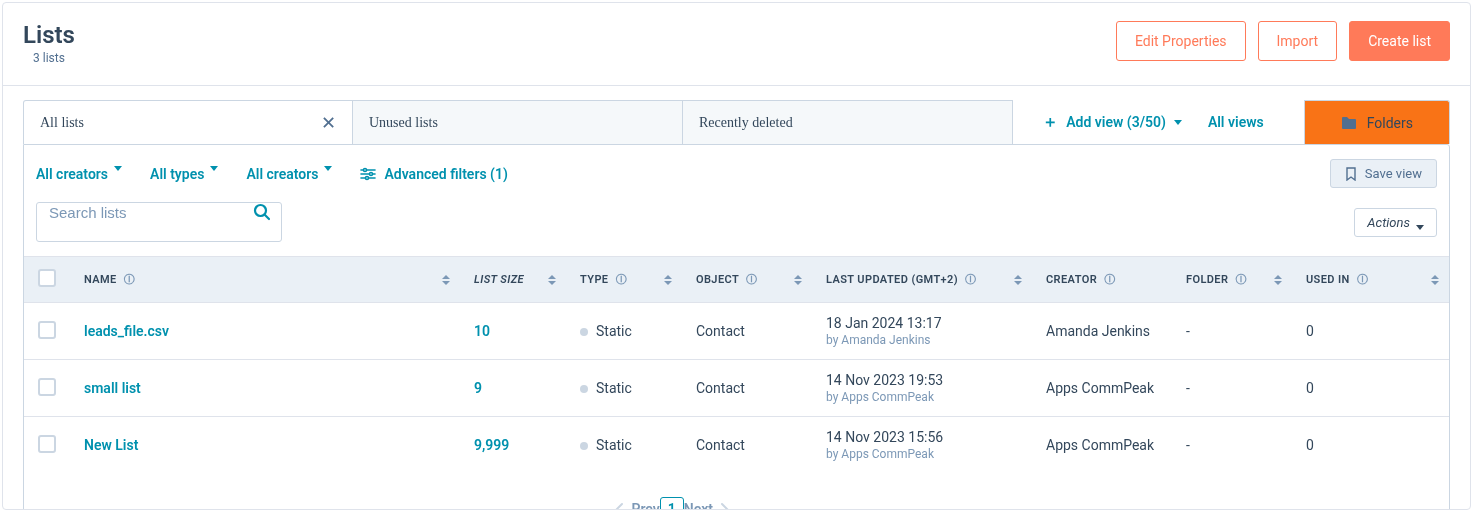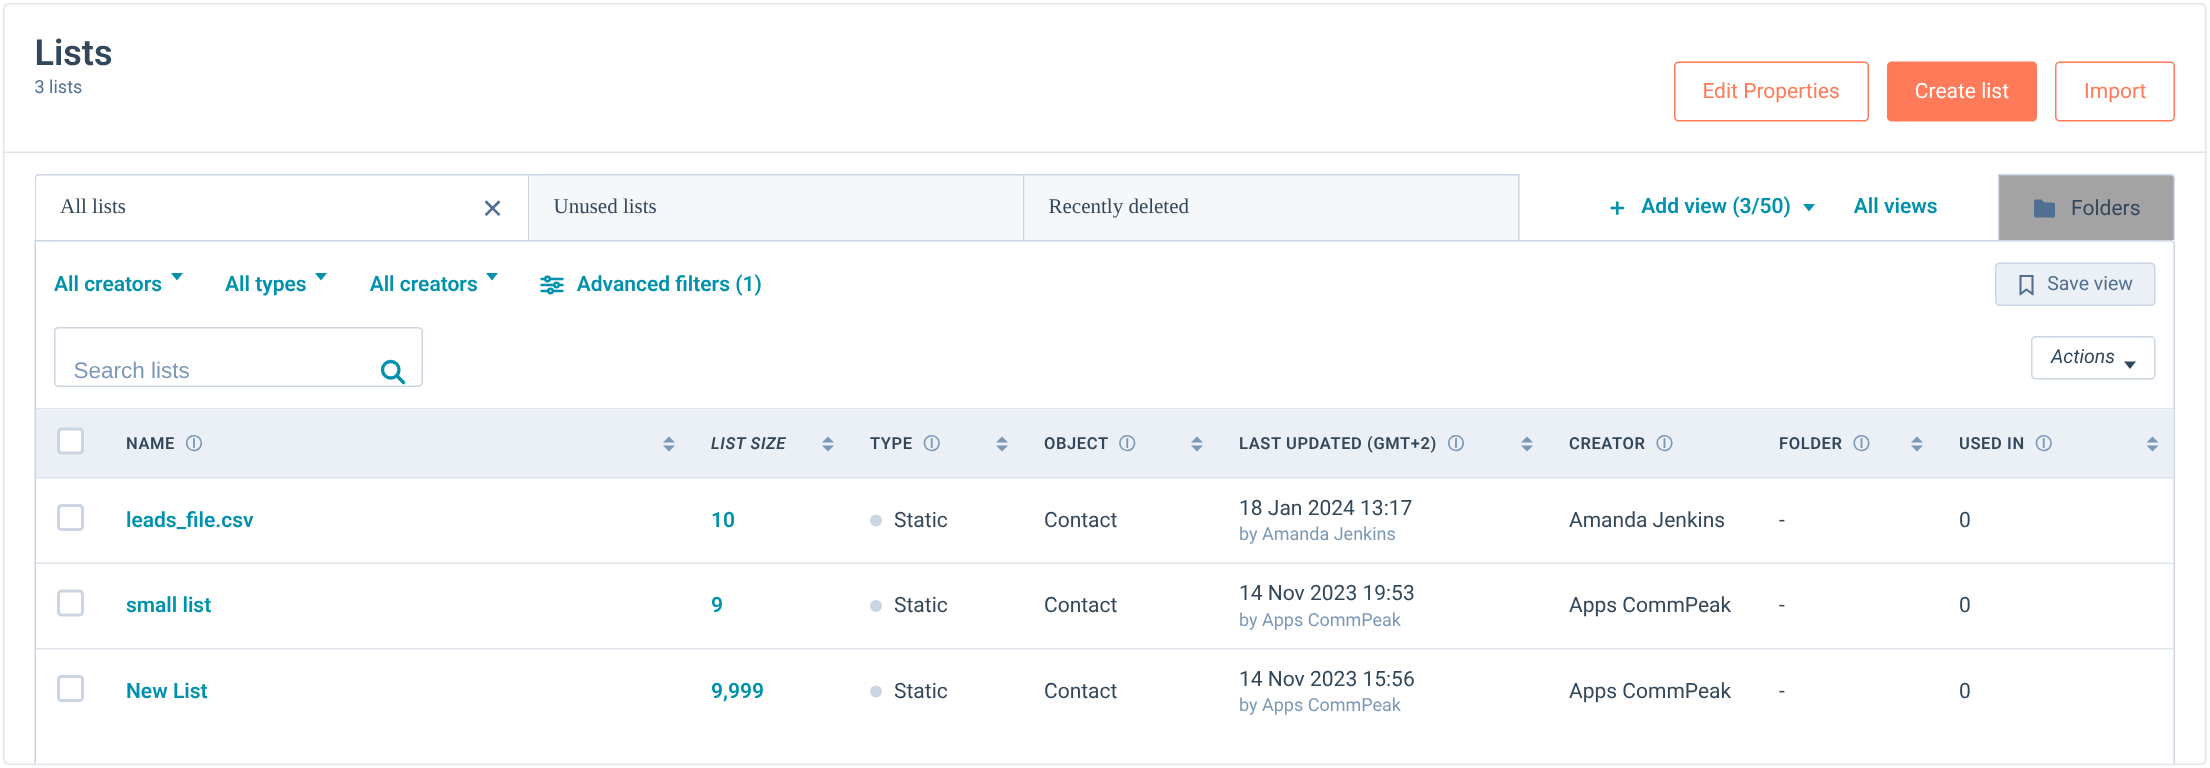--- a/index.html
+++ b/index.html
@@ -30,20 +30,21 @@
     height:508px;
     overflow:hidden;
   }
   
   .page-header{
     display:flex;
     align-items:flex-start;
     justify-content:space-between;
     padding:18px 20px 20px 20px;
     border-bottom:1px solid var(--border-soft);
+    text-align:center;
   }
   .title-block h1{
     margin:0 0 2px 0;
     font-size:24px;
     font-weight:600;
     color:var(--ink);
   }
   .title-block .sub{
     font-size:12px;
     color:var(--ink-soft);
@@ -53,21 +54,20 @@
     display:inline-flex;
     align-items:center;
     justify-content:center;
     height:40px;
     padding:5px 18px;
     border-radius:3px;
     font-size:14px;
     font-weight:400;
     cursor:pointer;
     white-space:nowrap;
-    margin-top:20px;
   }
   .btn-outline{
     background:#fff;
     border:1px solid var(--orange);
     color:var(--orange);
   }
   .btn-primary{
     background:var(--orange);
     border:1px solid var(--orange);
     color:#fff;
@@ -116,21 +116,21 @@
     color:var(--teal);font-weight:600;cursor:pointer;
     padding:0 4px;height:44px;
   }
   .add-view .plus{font-size:16px;font-weight:700;}
   .all-views{color:var(--teal);font-weight:600;cursor:pointer;height:44px;display:flex;align-items:center;}
   .folders-btn{
     display:flex;align-items:center;gap:10px;
     border:1px solid var(--border);
     border-bottom:none;
     border-top-right-radius:3px;
-    background:#a3a3a3;height:44px;padding:0 22px;
+    background:#f97316;height:44px;padding:0 36px;
     color:var(--ink);font-weight:400;cursor:pointer;
     margin-left:18px;
   }
   
   .card{
     margin:0 20px 14px 20px;
     border:1px solid var(--border);
     border-radius:0 3px 3px 3px;
     background:#fff;
     border-top:1px solid var(--border);
@@ -157,21 +157,21 @@
     font-size:13px;
     justify-content:space-between;
   }
   
   .search-row{
     display:flex;align-items:center;
     padding:0 12px 14px 12px;
     gap:12px;
   }
   .search-box{
-    display:flex;align-items:flex-end;
+    display:flex;align-items:flex-start;
     border:1px solid var(--border);border-radius:3px;
     width:246px;height:40px;padding:0 10px;background:#fff;
   }
   .search-box input{
     border:none;outline:none;flex:1;font-size:15px;color:var(--ink);
     background:transparent;
   }
   .search-box input::placeholder{color:var(--muted);}
   .search-icon{color:var(--teal);}
   .actions-dd{
@@ -257,22 +257,22 @@
 
 <div class="page">
 
   <div class="page-header">
     <div class="title-block">
       <h1>Lists</h1>
       <div class="sub">3 lists</div>
     </div>
     <div class="header-actions">
       <div class="btn btn-outline">Edit Properties</div>
+      <div class="btn btn-outline">Import</div>
       <div class="btn btn-primary">Create list</div>
-      <div class="btn btn-outline">Import</div>
     </div>
   </div>
 
   <div class="tabs-row">
     <div class="tab active tab-wide">
       <span>All lists</span>
       <span class="tab-close">✕</span>
     </div>
     <div class="tab tab-wide">
       <span>Unused lists</span>

